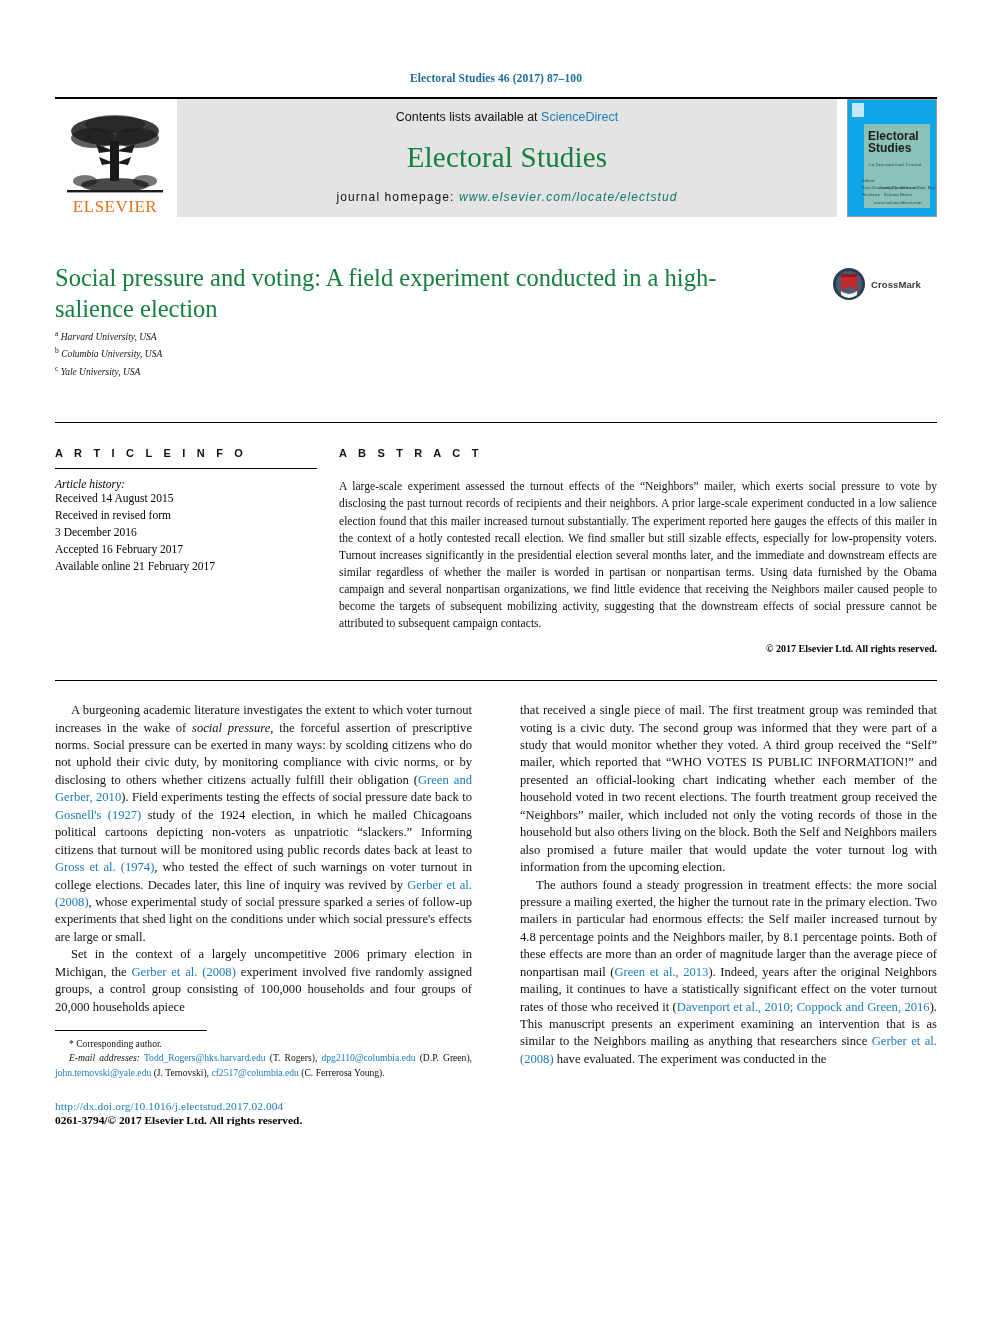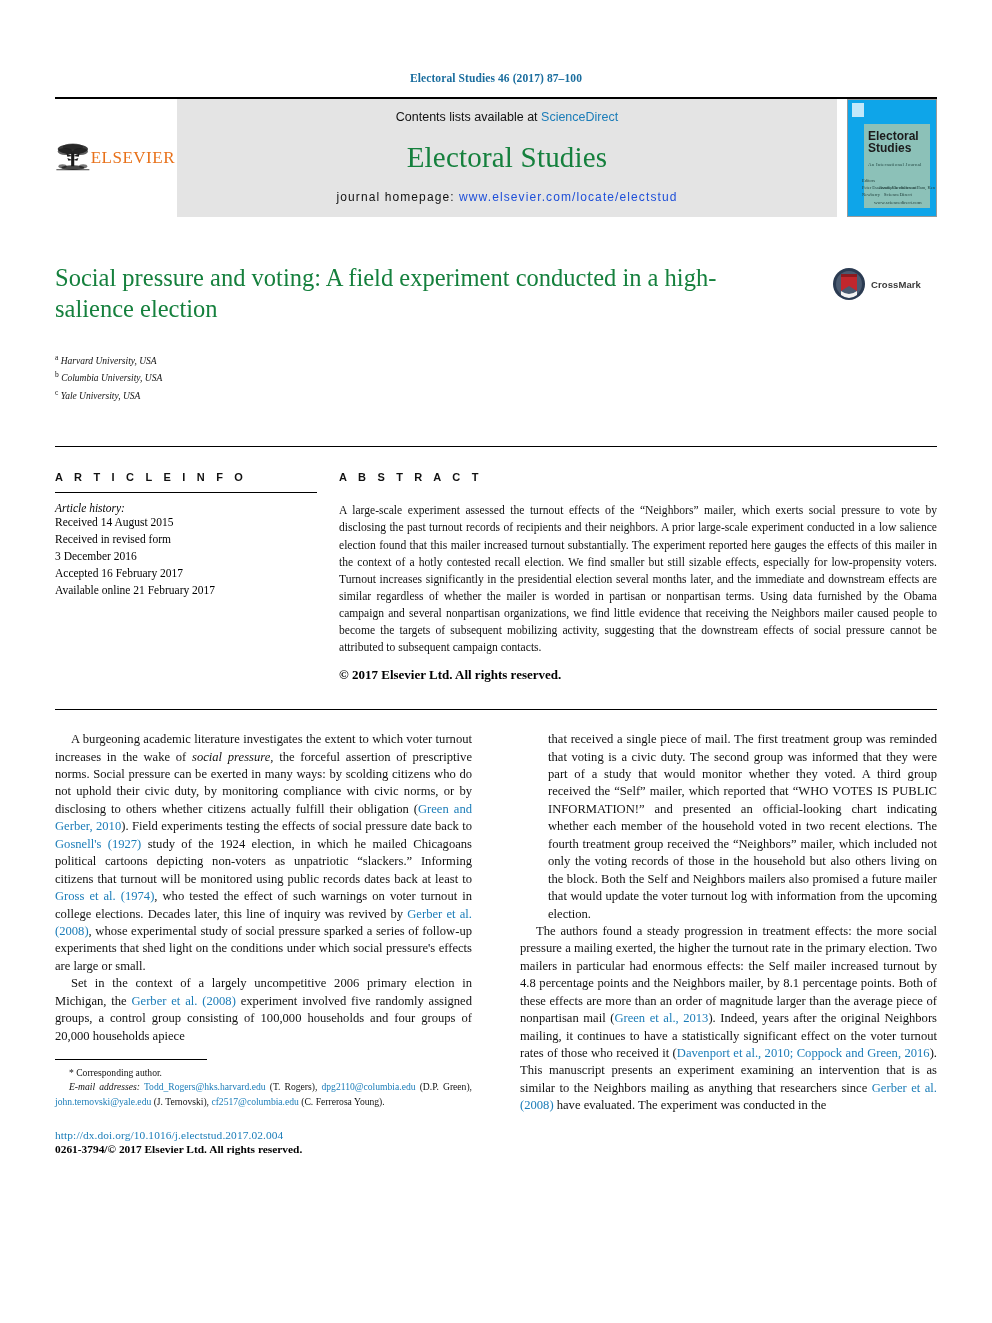--- a/index.html
+++ b/index.html
@@ -38,21 +38,21 @@
     margin-top: 13px;
     border-top: 2.5px solid #000;
     display: flex;
     align-items: stretch;
     height: 118px;
   }
   .elsevier-logo {
     width: 120px;
     flex: 0 0 120px;
     display: flex;
-    flex-direction: row;
+    flex-direction: column;
     justify-content: flex-end;
     align-items: center;
     padding-bottom: 2px;
   }
   .tree-svg { display:block; }
   .elsevier-word {
     font-family: "Liberation Serif", serif;
     font-size: 17px;
     letter-spacing: .5px;
     color: #e8711a;
@@ -81,21 +81,21 @@
     font-size: 29px;
     color: #15803d;
     letter-spacing: .2px;
   }
   .homepage-line {
     font-family: "Liberation Sans", sans-serif;
     font-size: 12px;
     letter-spacing: 1.1px;
     color: #111;
   }
-  .homepage-line .url { color: #1d4ed8; }
+  .homepage-line .url { color: #0f766e; font-style: italic; }
   .cover-thumb {
     flex: 0 0 88px;
     width: 88px;
     margin-left: 10px;
     border: 1px solid #999;
     background: #0ea5e9;
     position: relative;
     overflow: hidden;
   }
   .cover-inner {
@@ -157,21 +157,21 @@
   }
   .authors {
     margin-top: 23px;
     font-family: "Liberation Serif", serif;
     font-size: 19px;
     color: #111;
     line-height: 1.3;
   }
   .authors sup { color: #1a7cb8; font-size: 11px; }
   .affiliations {
-    margin-top: 27px;
+    margin-top: 3px;
     font-style: italic;
     font-size: 9.5px;
     line-height: 1.62;
     color: #111;
   }
   .affiliations sup { font-style: normal; font-size: 7.5px; }
 
   
   .info-abstract {
     margin-top: 42px;
@@ -197,21 +197,22 @@
   .hist-title { font-style: italic; font-size: 11.5px; }
   .hist-list { font-size: 11.5px; line-height: 1.47; }
   .abstract-text {
     font-size: 11.6px;
     line-height: 1.475;
     text-align: justify;
     color: #111;
   }
   .copyright {
     margin-top: 11px;
-    font-size: 13px;
+    text-align: right;
+    font-size: 10px;
     font-weight: bold;
   }
 
   
   .body-rule {
     border-top: 1px solid #000;
     margin-top: 26px;
   }
   .body-cols {
     margin-top: 21px;
@@ -220,21 +221,21 @@
   }
   .bcol { flex: 1 1 0; position: relative; }
   .bcol p {
     margin: 0;
     font-size: 12.6px;
     line-height: 1.385;
     text-align: justify;
     text-indent: 16px;
     color: #111;
   }
-  .bcol p.noindent { text-indent: 0; margin-left: 28px; }
+  .bcol p.noindent { text-indent: 0; }
   a.cite, .cite {
     color: #1a7cb8;
     text-decoration: none;
   }
   .italic { font-style: italic; }
 
   
   .foot-rule {
     width: 152px;
     border-top: 1px solid #000;

